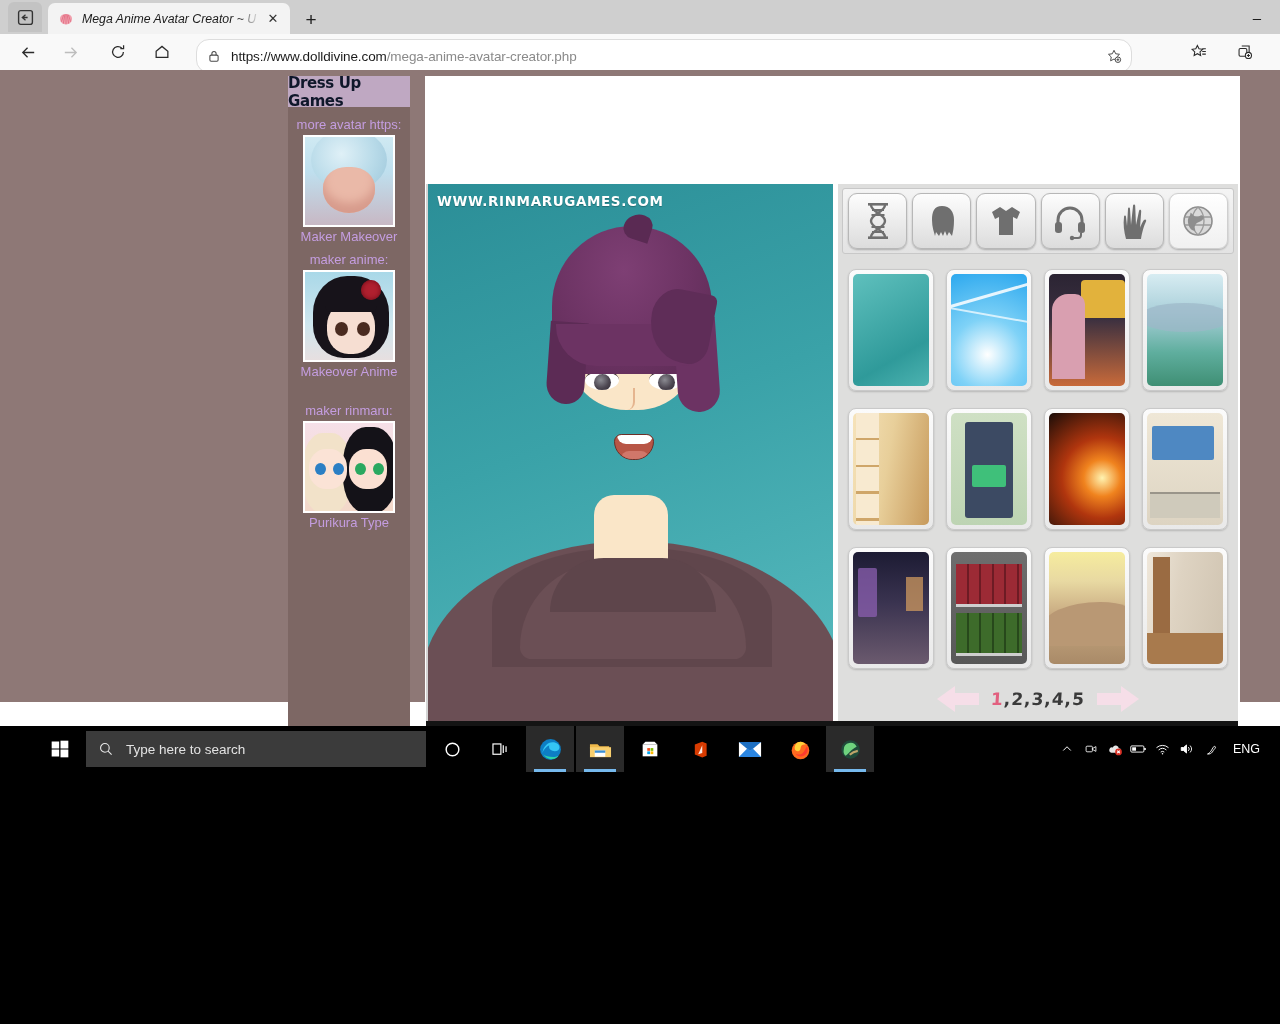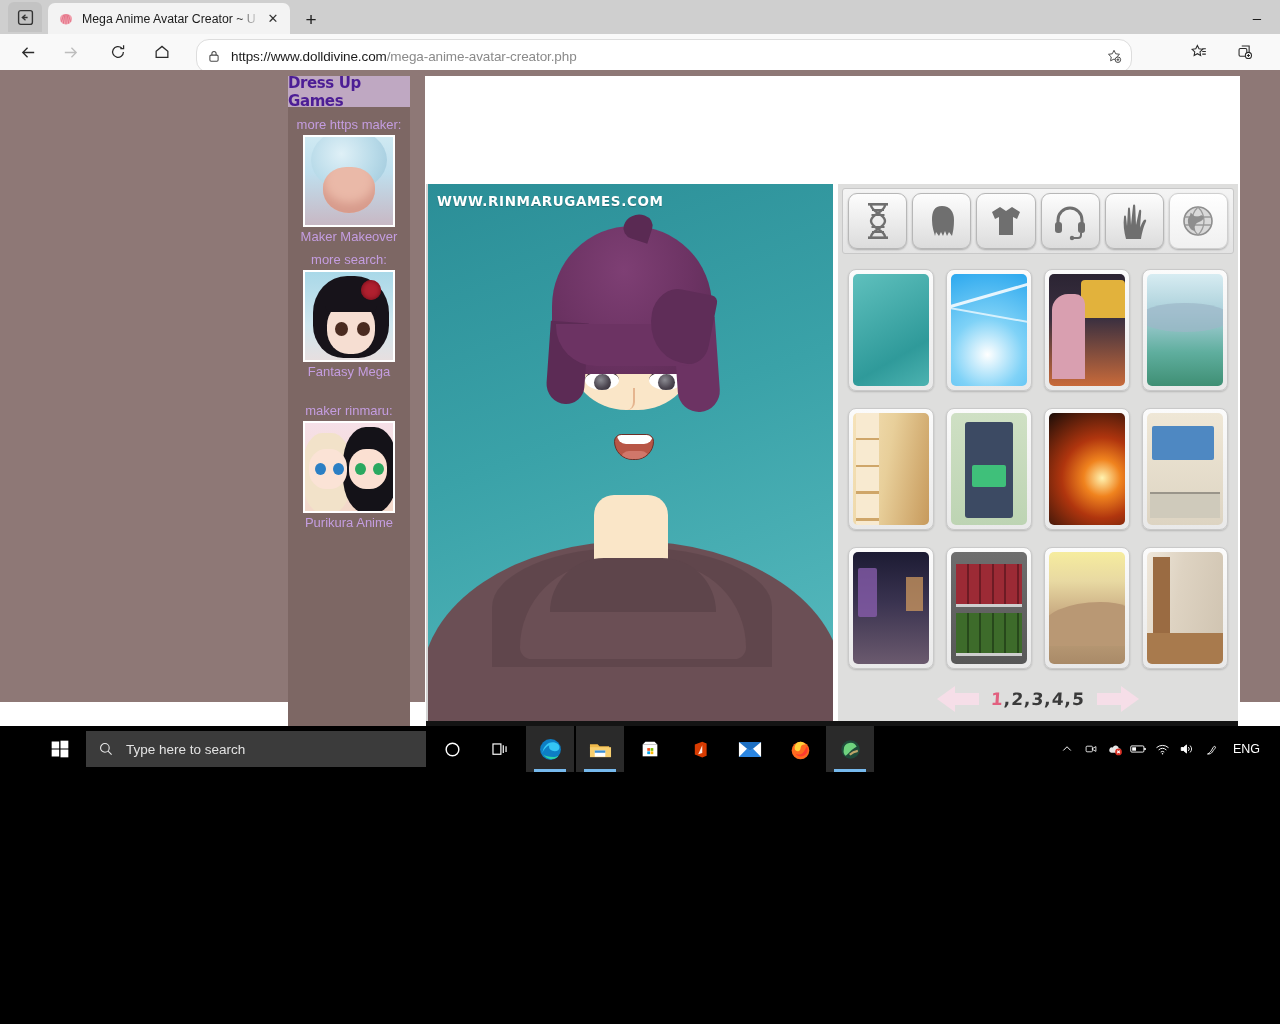--- a/index.html
+++ b/index.html
@@ -27,20 +27,21 @@
     position: absolute; left: 48px; top: 3px; width: 242px; height: 31px;
     background: #f3f3f3; border-radius: 7px 7px 0 0;
     display: flex; align-items: center; padding: 0 6px 0 10px;
   }
   .tab-fav { width: 16px; height: 16px; flex: 0 0 16px; margin-right: 8px; position: relative; }
   .tab-title {
     flex: 1 1 auto; font-size: 12.3px; color: #1b1b1b; white-space: nowrap;
     overflow: hidden; height: 16px; line-height: 16px;
     -webkit-mask-image: linear-gradient(to right, #000 86%, transparent 99%);
             mask-image: linear-gradient(to right, #000 86%, transparent 99%);
+            font-style: italic;
   }
   .tab-close {
     flex: 0 0 22px; height: 22px; display: flex; align-items: center; justify-content: center;
     border-radius: 4px; color: #333;
   }
   .newtab {
     position: absolute; left: 298px; top: 6px; width: 26px; height: 26px;
     display: flex; align-items: center; justify-content: center; color: #202020;
     border-radius: 4px;
   }
@@ -77,21 +78,21 @@
   .viewport { position: absolute; left: 0; top: 70px; width: 1280px; height: 656px; background: #fff; }
 
   
   .page-bg { position: absolute; left: 0; top: 0; width: 1280px; height: 632px; background: #8e7876; }
   .page-white-strip { position: absolute; left: 425px; top: 632px; width: 855px; height: 24px; background: #ffffff; }
 
   
   .sidebar { position: absolute; left: 288px; top: 6px; width: 122px; height: 680px; background: #7d6764; }
   .sb-header {
     position: absolute; left: 0; top: 0; width: 122px; height: 31px;
-    background: #bfa8c2; color: #4c1d95; font-size: 15px;
+    background: #bfa8c2; color: #0f172a; font-size: 15px;
     display: flex; align-items: center; justify-content: center;
     font-family: "DejaVu Sans", sans-serif; font-weight: bold;
     letter-spacing: -0.4px;
   }
   .sb-group { position: absolute; left: 0; width: 122px; text-align: center; }
   .sb-label { color: #c49de0; font-size: 13px; line-height: 15px; padding: 0 4px; }
   .sb-thumb {
     width: 92px; height: 92px; margin: 3px auto 0; border: 2px solid #ffffff;
     overflow: hidden; position: relative;
   }
@@ -411,56 +412,56 @@
   </div>
 
   <div class="viewport">
     <div class="page-bg"></div>
     <div class="page-white-strip"></div>
 
     <div class="sidebar">
       <div class="sb-header">Dress Up Games</div>
 
       <div class="sb-group" style="top:41px">
-        <div class="sb-label">more https maker:</div>
+        <div class="sb-label">more avatar https:</div>
         <div class="sb-thumb">
           <div class="art art-winter">
             <span class="wi-eye l"></span>
               <span class="wi-eye r"></span>
           </div>
         </div>
         <div class="sb-name">Maker Makeover</div>
       </div>
 
       <div class="sb-group" style="top:176px">
-        <div class="sb-label">more search:</div>
+        <div class="sb-label">maker anime:</div>
         <div class="sb-thumb">
           <div class="art art-fantasy">
             <span class="fa-bang"></span>
               <span class="fa-eye l"></span>
               <span class="fa-eye r"></span>
               <span class="fa-rose"></span>
           </div>
         </div>
-        <div class="sb-name">Fantasy Mega</div>
+        <div class="sb-name">Makeover Anime</div>
       </div>
 
       <div class="sb-group" style="top:327px">
         <div class="sb-label">maker rinmaru:</div>
         <div class="sb-thumb">
           <div class="art art-purikura">
             <span class="pk-face"></span>
               <span class="pk-face2"></span>
             <span class="pk-e a"></span>
               <span class="pk-e b"></span>
               <span class="pk-e c"></span>
               <span class="pk-e d"></span>
           </div>
         </div>
-        <div class="sb-name">Purikura Anime</div>
+        <div class="sb-name">Purikura Type</div>
       </div>
 
     </div>
 
     <div class="game">
       <div class="game-inner">
 
         <div class="canvas">
           <div class="watermark">WWW.RINMARUGAMES.COM</div>
           <div>

